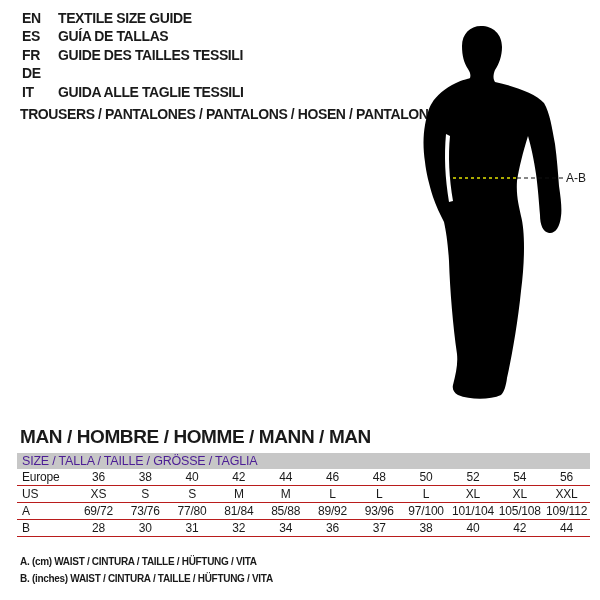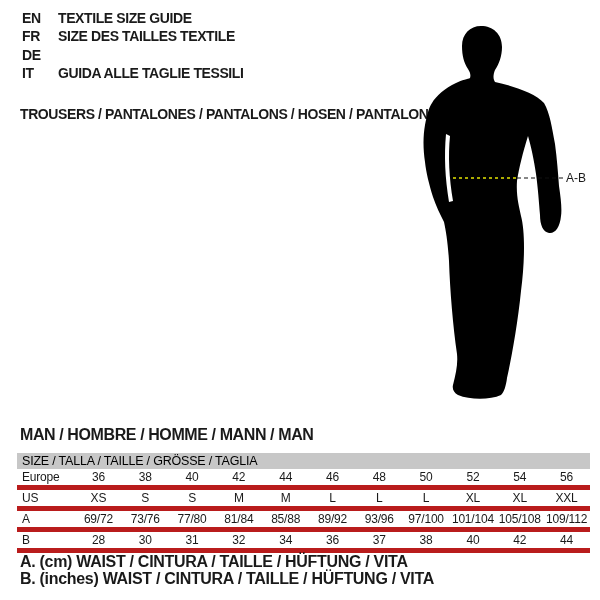--- a/index.html
+++ b/index.html
@@ -19,56 +19,60 @@
   .category-title{
     position:absolute;left:20px;top:106px;
     font-weight:bold;font-size:14px;letter-spacing:-0.4px;white-space:nowrap;
   }
   
   .figure-wrap{position:absolute;left:400px;top:16px;width:200px;height:400px;}
   .figure-wrap svg{display:block;}
   
   .gender-title{
     position:absolute;left:20px;top:426px;
-    font-weight:bold;font-size:16px;letter-spacing:-0.4px;white-space:nowrap;
+    font-weight:bold;font-size:19px;letter-spacing:-0.4px;white-space:nowrap;
   }
   
   .size-table{
     position:absolute;left:17px;top:453px;width:573px;
     border-collapse:collapse;table-layout:fixed;
     font-size:12px;letter-spacing:-0.2px;
   }
   .size-table td{padding:0;vertical-align:middle;}
   .size-table .hdr-cell{
     background:#c7c7c7;height:16px;
     text-align:left;padding-left:5px;
-    font-size:12.5px;color:#000000;
-  }
-  .size-table .data-row td{height:16px;border-bottom:5px solid #b91c1c;text-align:center;}
+    font-size:12.5px;color:#4c1d95;
+  }
+  .size-table .data-row td{height:16px;border-bottom:1px solid #b91c1c;text-align:center;}
   .size-table .row-label{text-align:left !important;padding-left:5px !important;}
   
   .footnotes{
     position:absolute;left:20px;top:554px;
-    font-weight:bold;font-size:16px;line-height:16.5px;letter-spacing:-0.3px;
+    font-weight:bold;font-size:10px;line-height:16.5px;letter-spacing:-0.3px;
   }
   .footnote{white-space:nowrap;}
 </style>
 </head>
 <body>
 
 <div class="page">
 
   <div class="lang-block">
     <div class="lang-row">
       <span class="lang-code">EN</span>
       <span class="lang-label">TEXTILE SIZE GUIDE</span>
     </div>
     <div class="lang-row">
+      <span class="lang-code">ES</span>
+      <span class="lang-label">GUÍA DE TALLAS</span>
+    </div>
+    <div class="lang-row">
       <span class="lang-code">FR</span>
-      <span class="lang-label">SIZE DES TAILLES TEXTILE</span>
+      <span class="lang-label">GUIDE DES TAILLES TESSILI</span>
     </div>
     <div class="lang-row">
       <span class="lang-code">DE</span>
     </div>
     <div class="lang-row">
       <span class="lang-code">IT</span>
       <span class="lang-label">GUIDA ALLE TAGLIE TESSILI</span>
     </div>
   </div>
 

